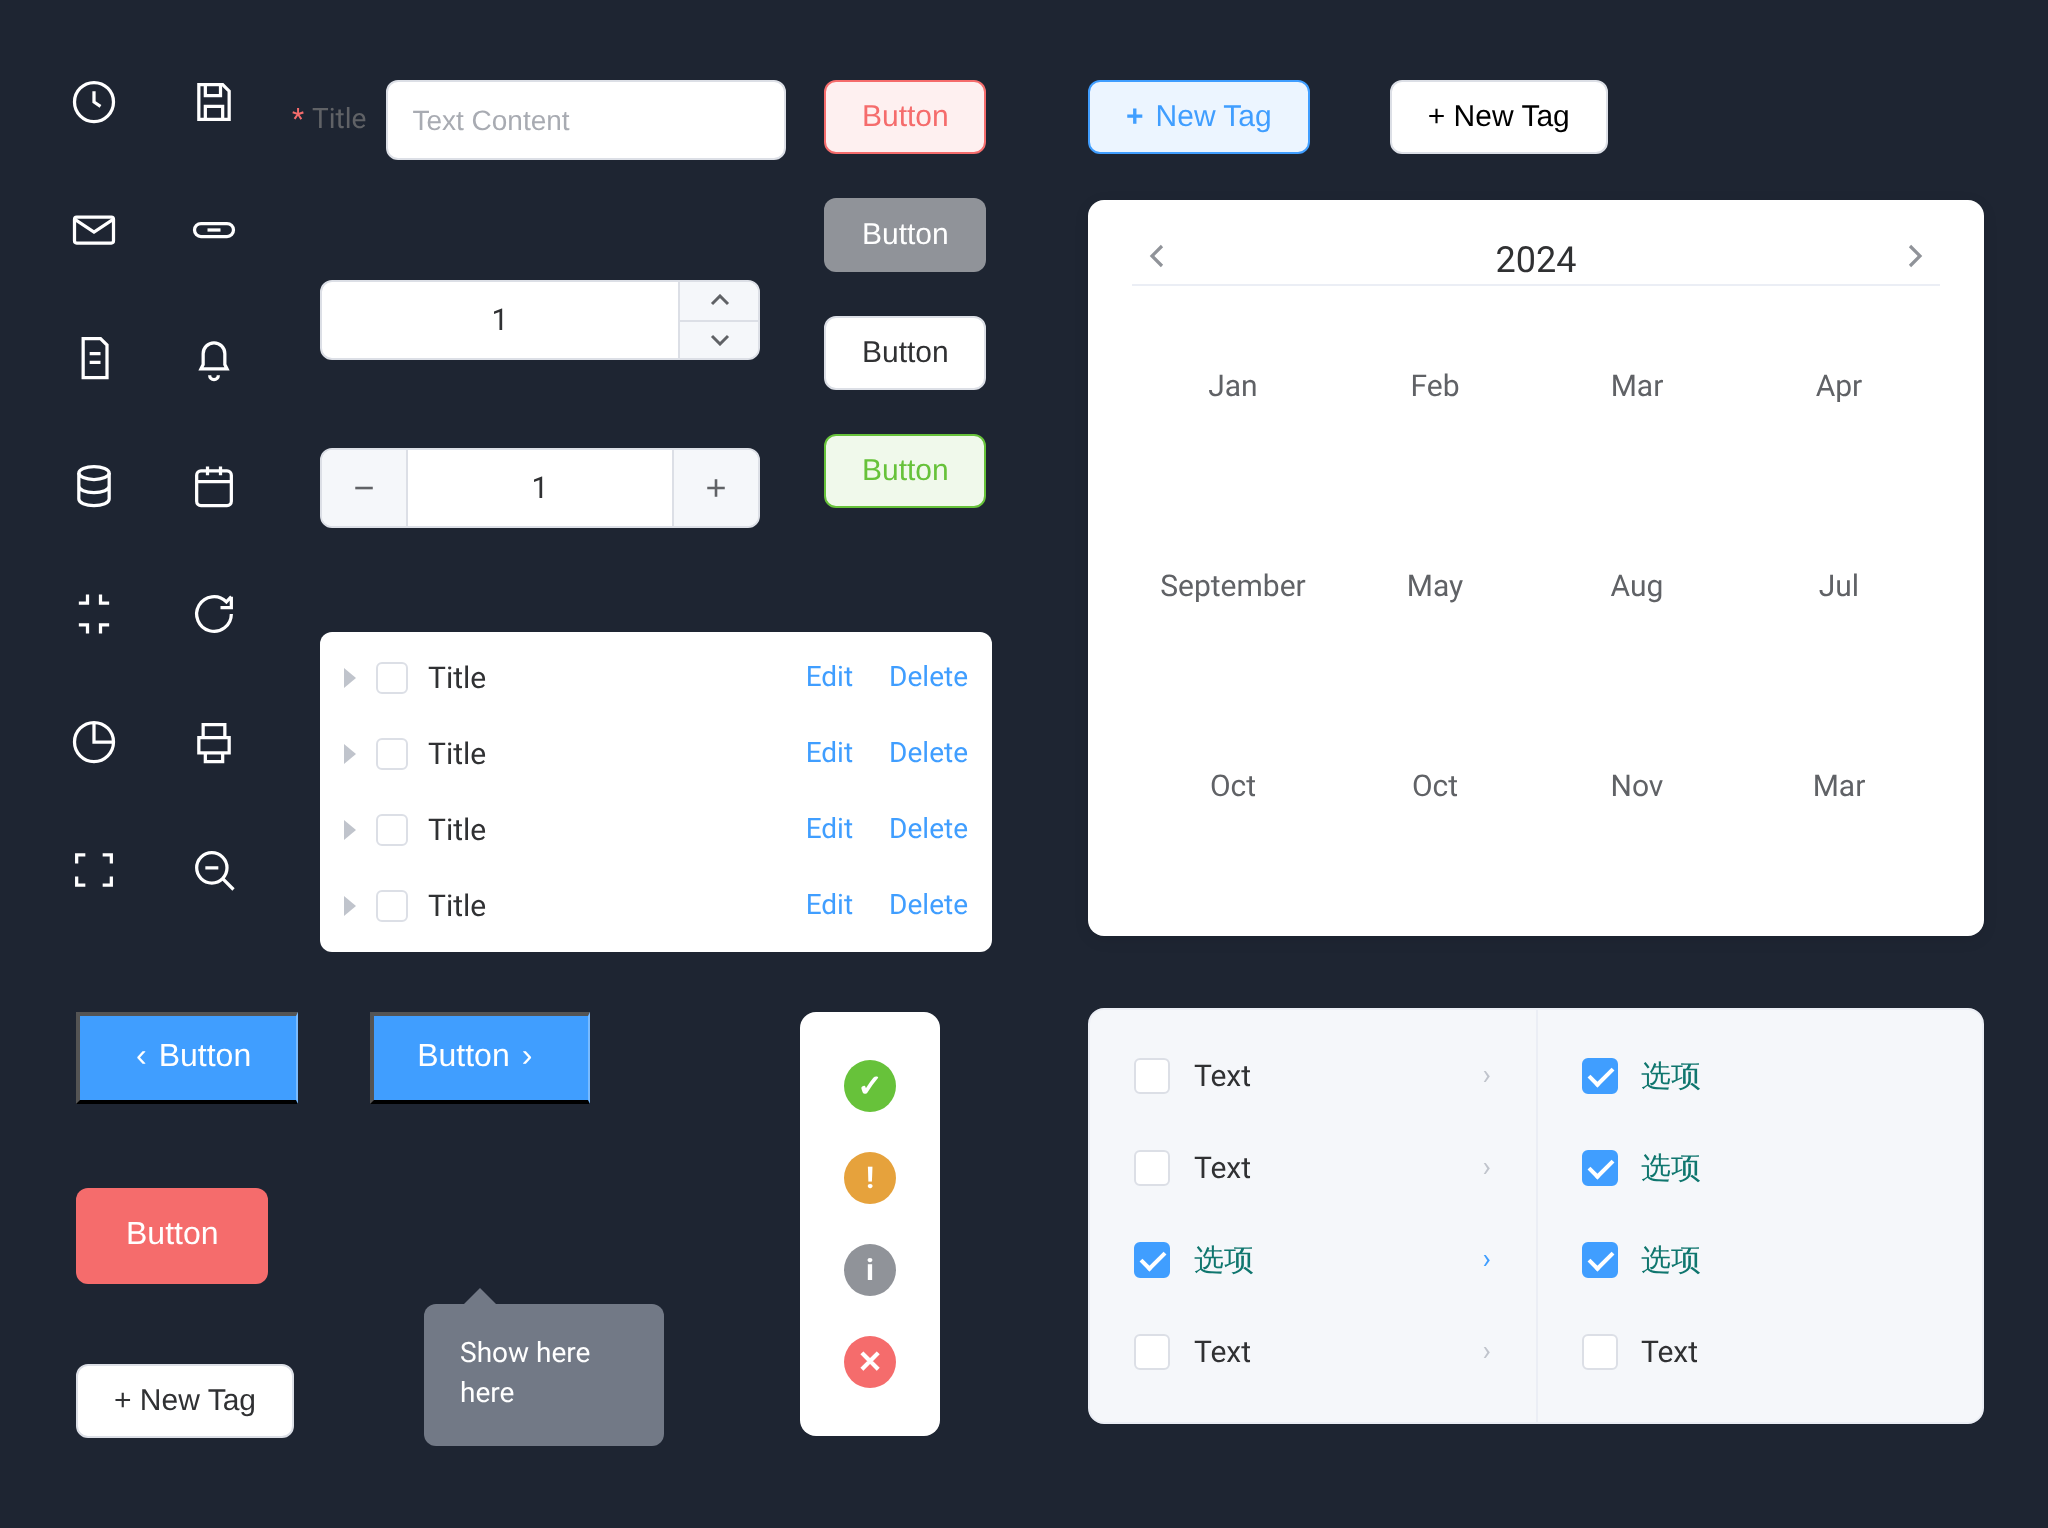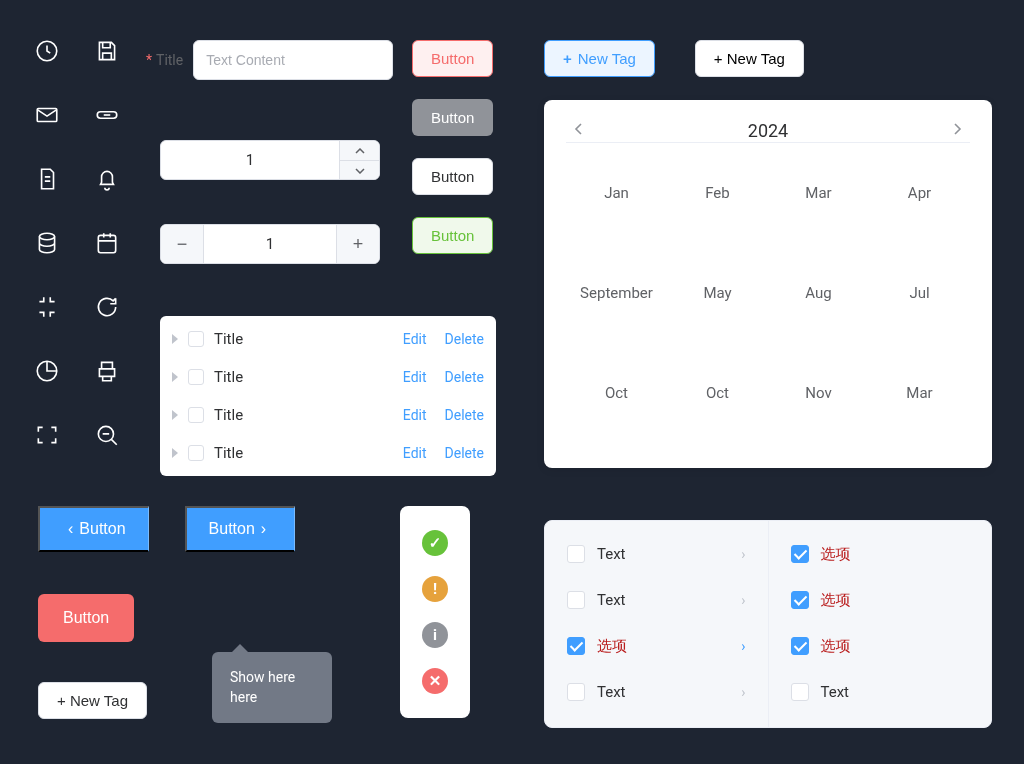--- a/index.html
+++ b/index.html
@@ -99,29 +99,29 @@
 
   
   .status-col { position:absolute; left:400px; top:506px; width:70px; background:#fff; border-radius:8px; padding:24px 0; display:flex; flex-direction:column; align-items:center; gap:20px; }
   .sicon { width:26px; height:26px; border-radius:50%; display:flex; align-items:center; justify-content:center; color:#fff; font-size:15px; font-weight:700; }
   .s-succ { background:#67c23a; }
   .s-warn { background:#e6a23c; }
   .s-info { background:#909399; }
   .s-err  { background:#f56c6c; }
 
   
-  .transfer { position:absolute; left:544px; top:520px; width:448px; height:208px; background:#f5f7fa; border-radius:8px; display:flex; overflow:hidden; border:1px solid #ebeef5; }
+  .transfer { position:absolute; left:544px; top:504px; width:448px; height:208px; background:#f5f7fa; border-radius:8px; display:flex; overflow:hidden; border:1px solid #ebeef5; }
   .transfer .pane { flex:1; padding:10px 0; }
   .transfer .pane + .pane { border-left:1px solid #ebeef5; }
   .trow { display:flex; align-items:center; height:46px; padding:0 22px; gap:12px; cursor:pointer; }
   .trow .chk { width:18px; height:18px; border:1px solid #dcdfe6; border-radius:3px; background:#fff; position:relative; }
   .trow .chk.checked { background:#409eff; border-color:#409eff; }
   .trow .chk.checked::after { content:""; position:absolute; left:5px; top:1px; width:5px; height:10px; border:solid #fff; border-width:0 2px 2px 0; transform:rotate(45deg); }
   .trow .lbl { flex:1; }
-  .trow .lbl.sel { color:#b91c1c; }
+  .trow .lbl.sel { color:#0f766e; }
   .trow .rarr { color:#c0c4cc; font-size:14px; }
   .trow .rarr.sel { color:#409eff; }
 
 </style>
 </head>
 <body>
 
 <div class="icon-grid">
   <span class="ic"><svg viewBox="0 0 24 24">
         <circle cx="12" cy="12" r="9"></circle>

